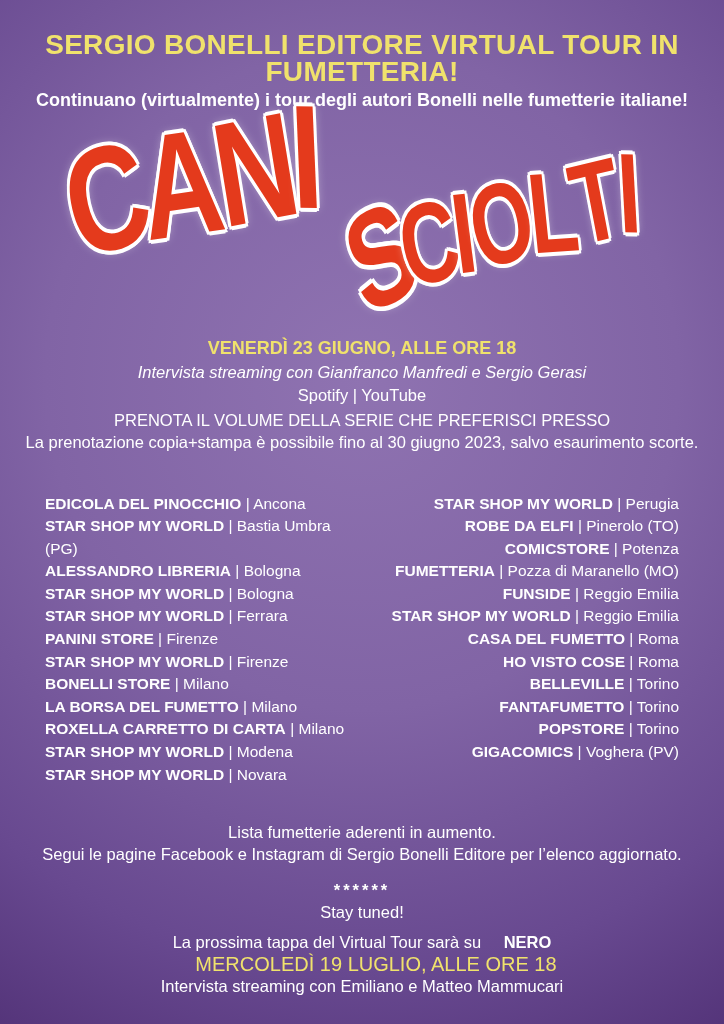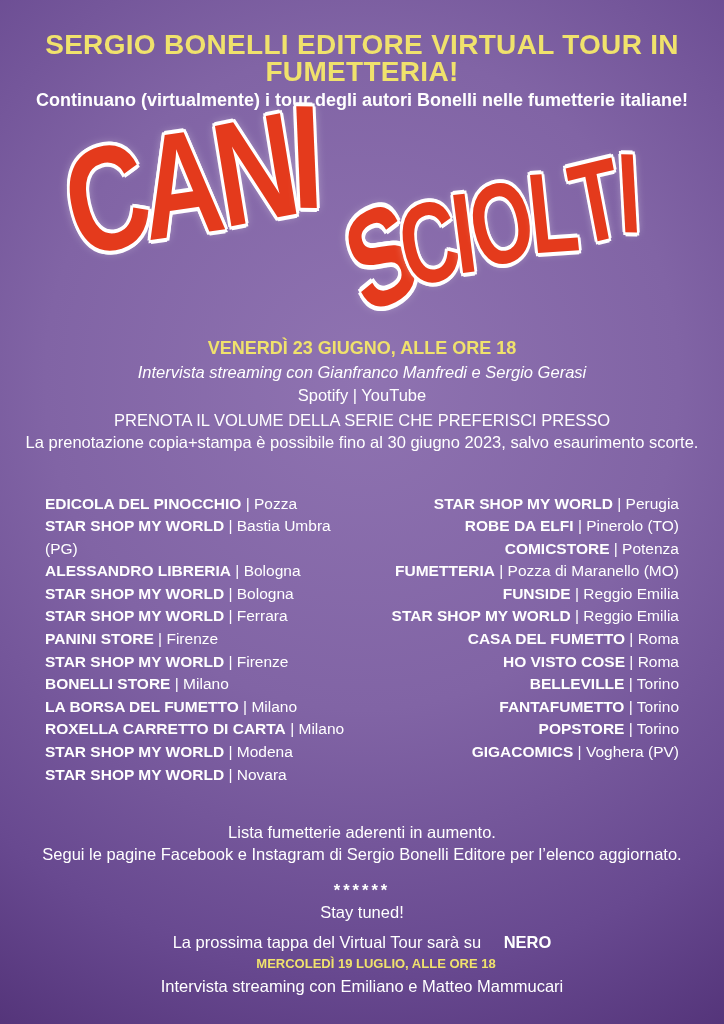--- a/index.html
+++ b/index.html
@@ -98,21 +98,21 @@
   .stores .col { width: 50%; }
   .col-left  { text-align: left; }
   .col-right { text-align: right; }
   .store-name { font-weight: 700; }
   .store-sep, .store-city { font-weight: 400; }
   
   .footer { margin-top: 35px; font-size: 16.5px; line-height: 22px; }
   .stars { margin-top: 14px; font-weight: 700; letter-spacing: 3px; }
   .next-block { margin-top: 8px; }
   .next-title { font-weight: 700; padding-left: 18px; }
-  .next-date { color: var(--yellow, #f0e26c); font-weight: 700; font-size: 13px; padding-left: 28px; }
+  .next-date { color: var(--yellow, #f0e26c); font-weight: 400; font-size: 20px; padding-left: 28px; }
 </style>
 </head>
 <body>
 
 <div class="poster">
 
   <div class="header">
     <div class="title">SERGIO BONELLI EDITORE VIRTUAL TOUR IN FUMETTERIA!</div>
     <div class="subtitle">Continuano (virtualmente) i tour degli autori Bonelli nelle fumetterie italiane!</div>
   </div>
@@ -128,21 +128,21 @@
     <div class="event-platforms">Spotify | YouTube</div>
   </div>
 
   <div class="promo">
     <div>PRENOTA IL VOLUME DELLA SERIE CHE PREFERISCI PRESSO</div>
     <div>La prenotazione copia+stampa è possibile fino al 30 giugno 2023, salvo esaurimento scorte.</div>
   </div>
 
   <div class="stores">
     <div class="col col-left">
-        <div class="store-row"><span class="store-name">EDICOLA DEL PINOCCHIO</span><span class="store-sep"> | </span><span class="store-city">Pozza</span></div>
+        <div class="store-row"><span class="store-name">EDICOLA DEL PINOCCHIO</span><span class="store-sep"> | </span><span class="store-city">Ancona</span></div>
         <div class="store-row"><span class="store-name">STAR SHOP MY WORLD</span><span class="store-sep"> | </span><span class="store-city">Bastia Umbra (PG)</span></div>
         <div class="store-row"><span class="store-name">ALESSANDRO LIBRERIA</span><span class="store-sep"> | </span><span class="store-city">Bologna</span></div>
         <div class="store-row"><span class="store-name">STAR SHOP MY WORLD</span><span class="store-sep"> | </span><span class="store-city">Bologna</span></div>
         <div class="store-row"><span class="store-name">STAR SHOP MY WORLD</span><span class="store-sep"> | </span><span class="store-city">Ferrara</span></div>
         <div class="store-row"><span class="store-name">PANINI STORE</span><span class="store-sep"> | </span><span class="store-city">Firenze</span></div>
         <div class="store-row"><span class="store-name">STAR SHOP MY WORLD</span><span class="store-sep"> | </span><span class="store-city">Firenze</span></div>
         <div class="store-row"><span class="store-name">BONELLI STORE</span><span class="store-sep"> | </span><span class="store-city">Milano</span></div>
         <div class="store-row"><span class="store-name">LA BORSA DEL FUMETTO</span><span class="store-sep"> | </span><span class="store-city">Milano</span></div>
         <div class="store-row"><span class="store-name">ROXELLA CARRETTO DI CARTA</span><span class="store-sep"> | </span><span class="store-city">Milano</span></div>
         <div class="store-row"><span class="store-name">STAR SHOP MY WORLD</span><span class="store-sep"> | </span><span class="store-city">Modena</span></div>

